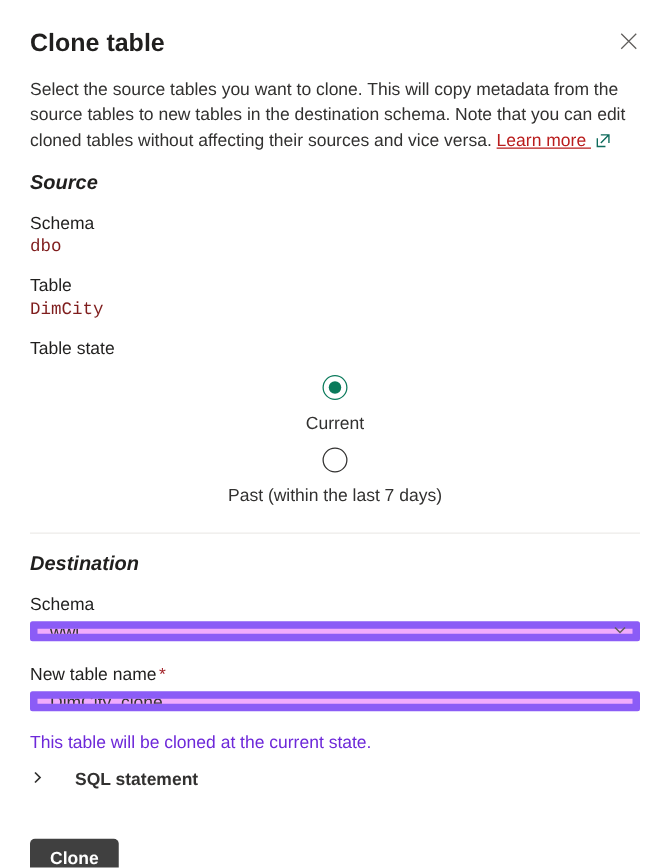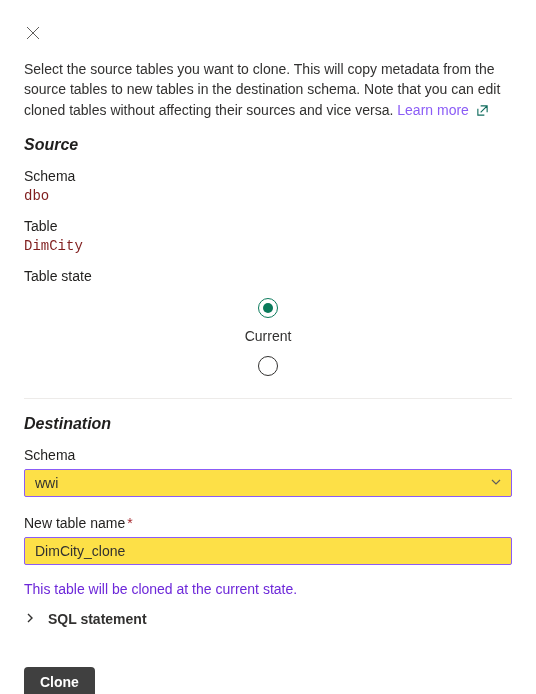--- a/index.html
+++ b/index.html
@@ -33,21 +33,22 @@
       display: flex;
       align-items: center;
     }
     .description {
       font-size: 14px;
       line-height: 1.45;
       color: #323130;
       margin-bottom: 14px;
     }
     .link {
-      color: #8b5cf6;
+      color: #b91c1c;
+      text-decoration: underline;
       cursor: pointer;
     }
     .ext-icon {
       display: inline-block;
       vertical-align: -2px;
       margin-left: 3px;
       color: #0f6b5c;
     }
     h2 {
       font-size: 16px;
@@ -100,48 +101,48 @@
       margin: 16px 0;
     }
     .required { color: #a4262c; margin-left: 2px; }
     .select-wrap {
       position: relative;
       margin-bottom: 18px;
       margin-top: 6px;
     }
     .select-input, .text-input {
       width: 100%;
-      height: 28px;
-      border: 1px solid #8b5cf6;
+      height: 16px;
+      border: 6px solid #8b5cf6;
       border-radius: 2px;
       padding: 0 10px;
       font-size: 14px;
       font-family: inherit;
       color: #323130;
-      background: #fde047;
+      background: #f0abfc;
     }
     .select-input { padding-right: 34px; cursor: pointer; }
     .chevron-down {
       position: absolute;
       right: 10px;
       top: 50%;
       transform: translateY(-50%);
       pointer-events: none;
       color: #605e5c;
     }
     .helper-text {
       font-size: 14px;
       color: #6d28d9;
       margin-top: 16px;
       margin-bottom: 14px;
     }
     .expander {
       display: flex;
       align-items: flex-end;
-      gap: 12px;
+      gap: 24px;
       cursor: pointer;
       font-weight: 600;
       font-size: 14px;
     }
     .chev-right { flex-shrink: 0; color: #323130; }
     .footer { margin-top: 40px; }
     .primary-btn {
       background: #404040;
       color: #fff;
       border: none;
@@ -150,20 +151,21 @@
       font-size: 14px;
       font-weight: 600;
       font-family: inherit;
       cursor: pointer;
     }
   </style>
 </head>
 <body>
 
 <div class="header">
+  <h1>Clone table</h1>
   <button class="close-btn">
     <span>
       <svg width="14" height="14" viewBox="0 0 14 14">
           <path d="M1 1 L13 13 M13 1 L1 13" stroke="currentColor" stroke-width="1" fill="none"></path>
         </svg>
     </span>
   </button>
 </div>
 
 <p class="description">
@@ -183,20 +185,21 @@
 <div class="field-label">Table state</div>
 <div class="radio-group">
   <div class="radio-row">
     <div class="radio-circle selected">
         <div class="radio-dot"></div>
       </div>
     <span>Current</span>
   </div>
   <div class="radio-row">
     <div class="radio-circle"></div>
+    <span>Past (within the last 7 days)</span>
   </div>
 </div>
 
 <hr>
 
 <h2>Destination</h2>
 
 <div class="field-label">Schema</div>
 <div class="select-wrap">
   <input class="select-input" readonly="" value="wwi" style="">

